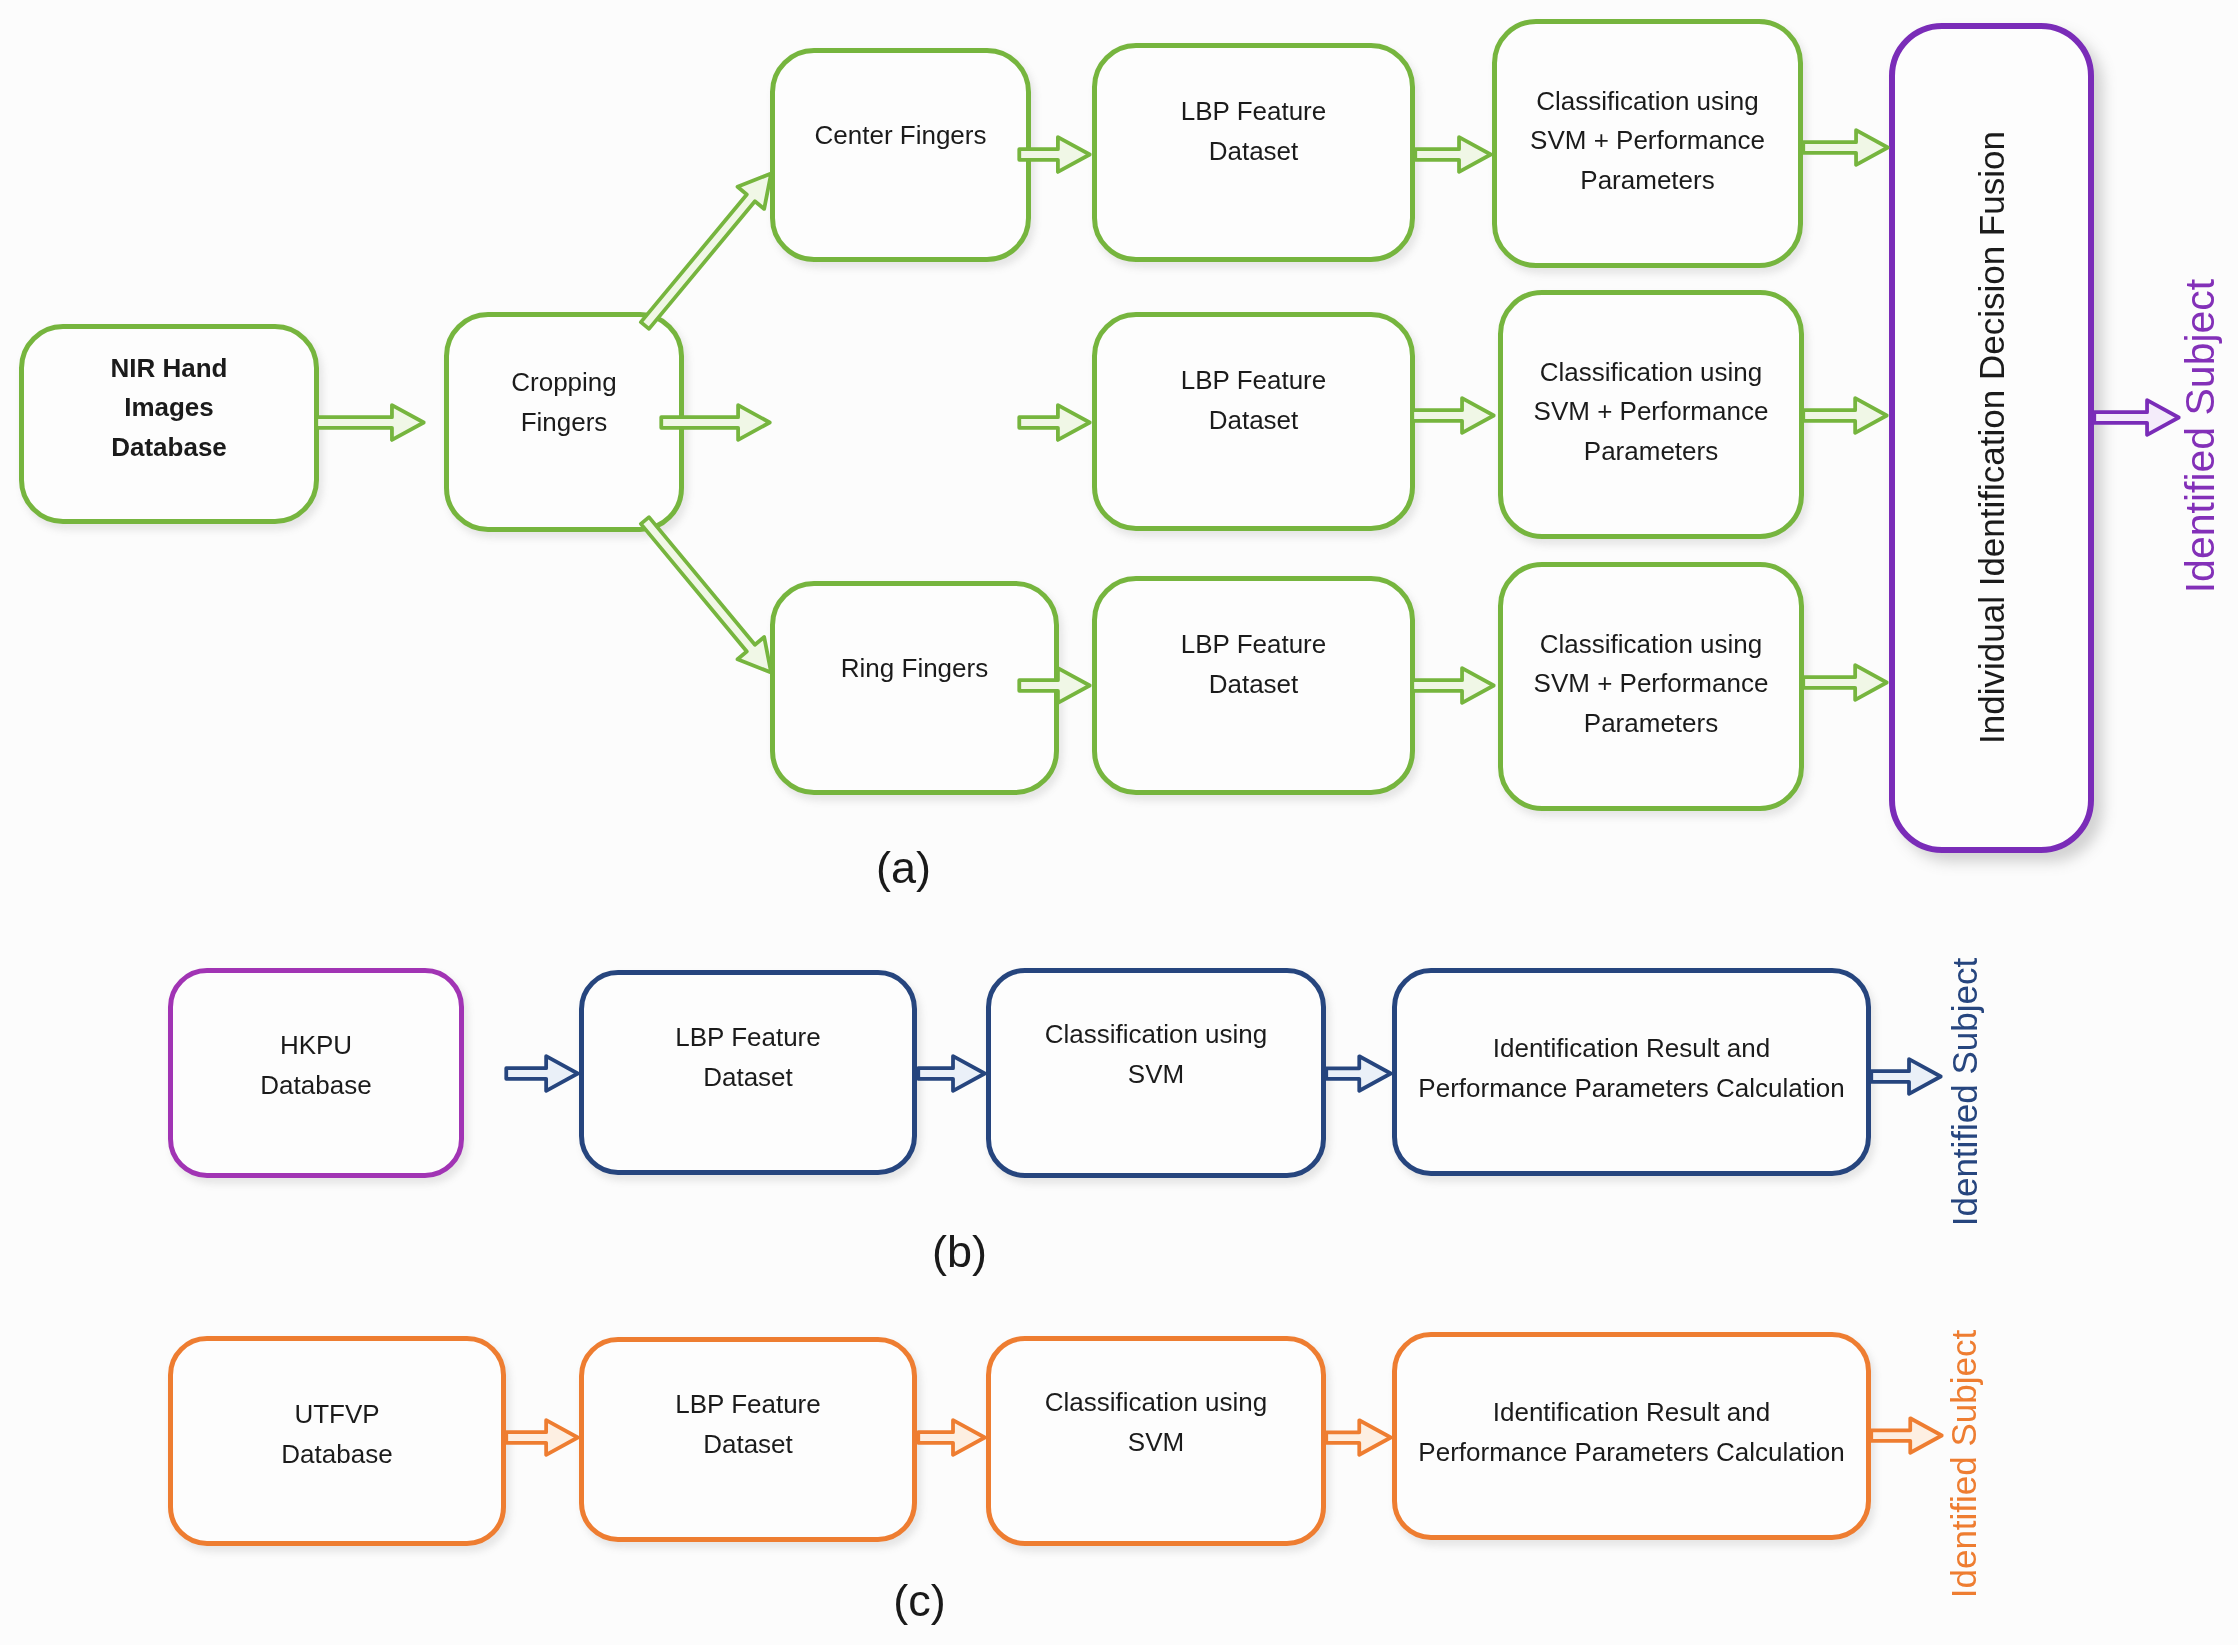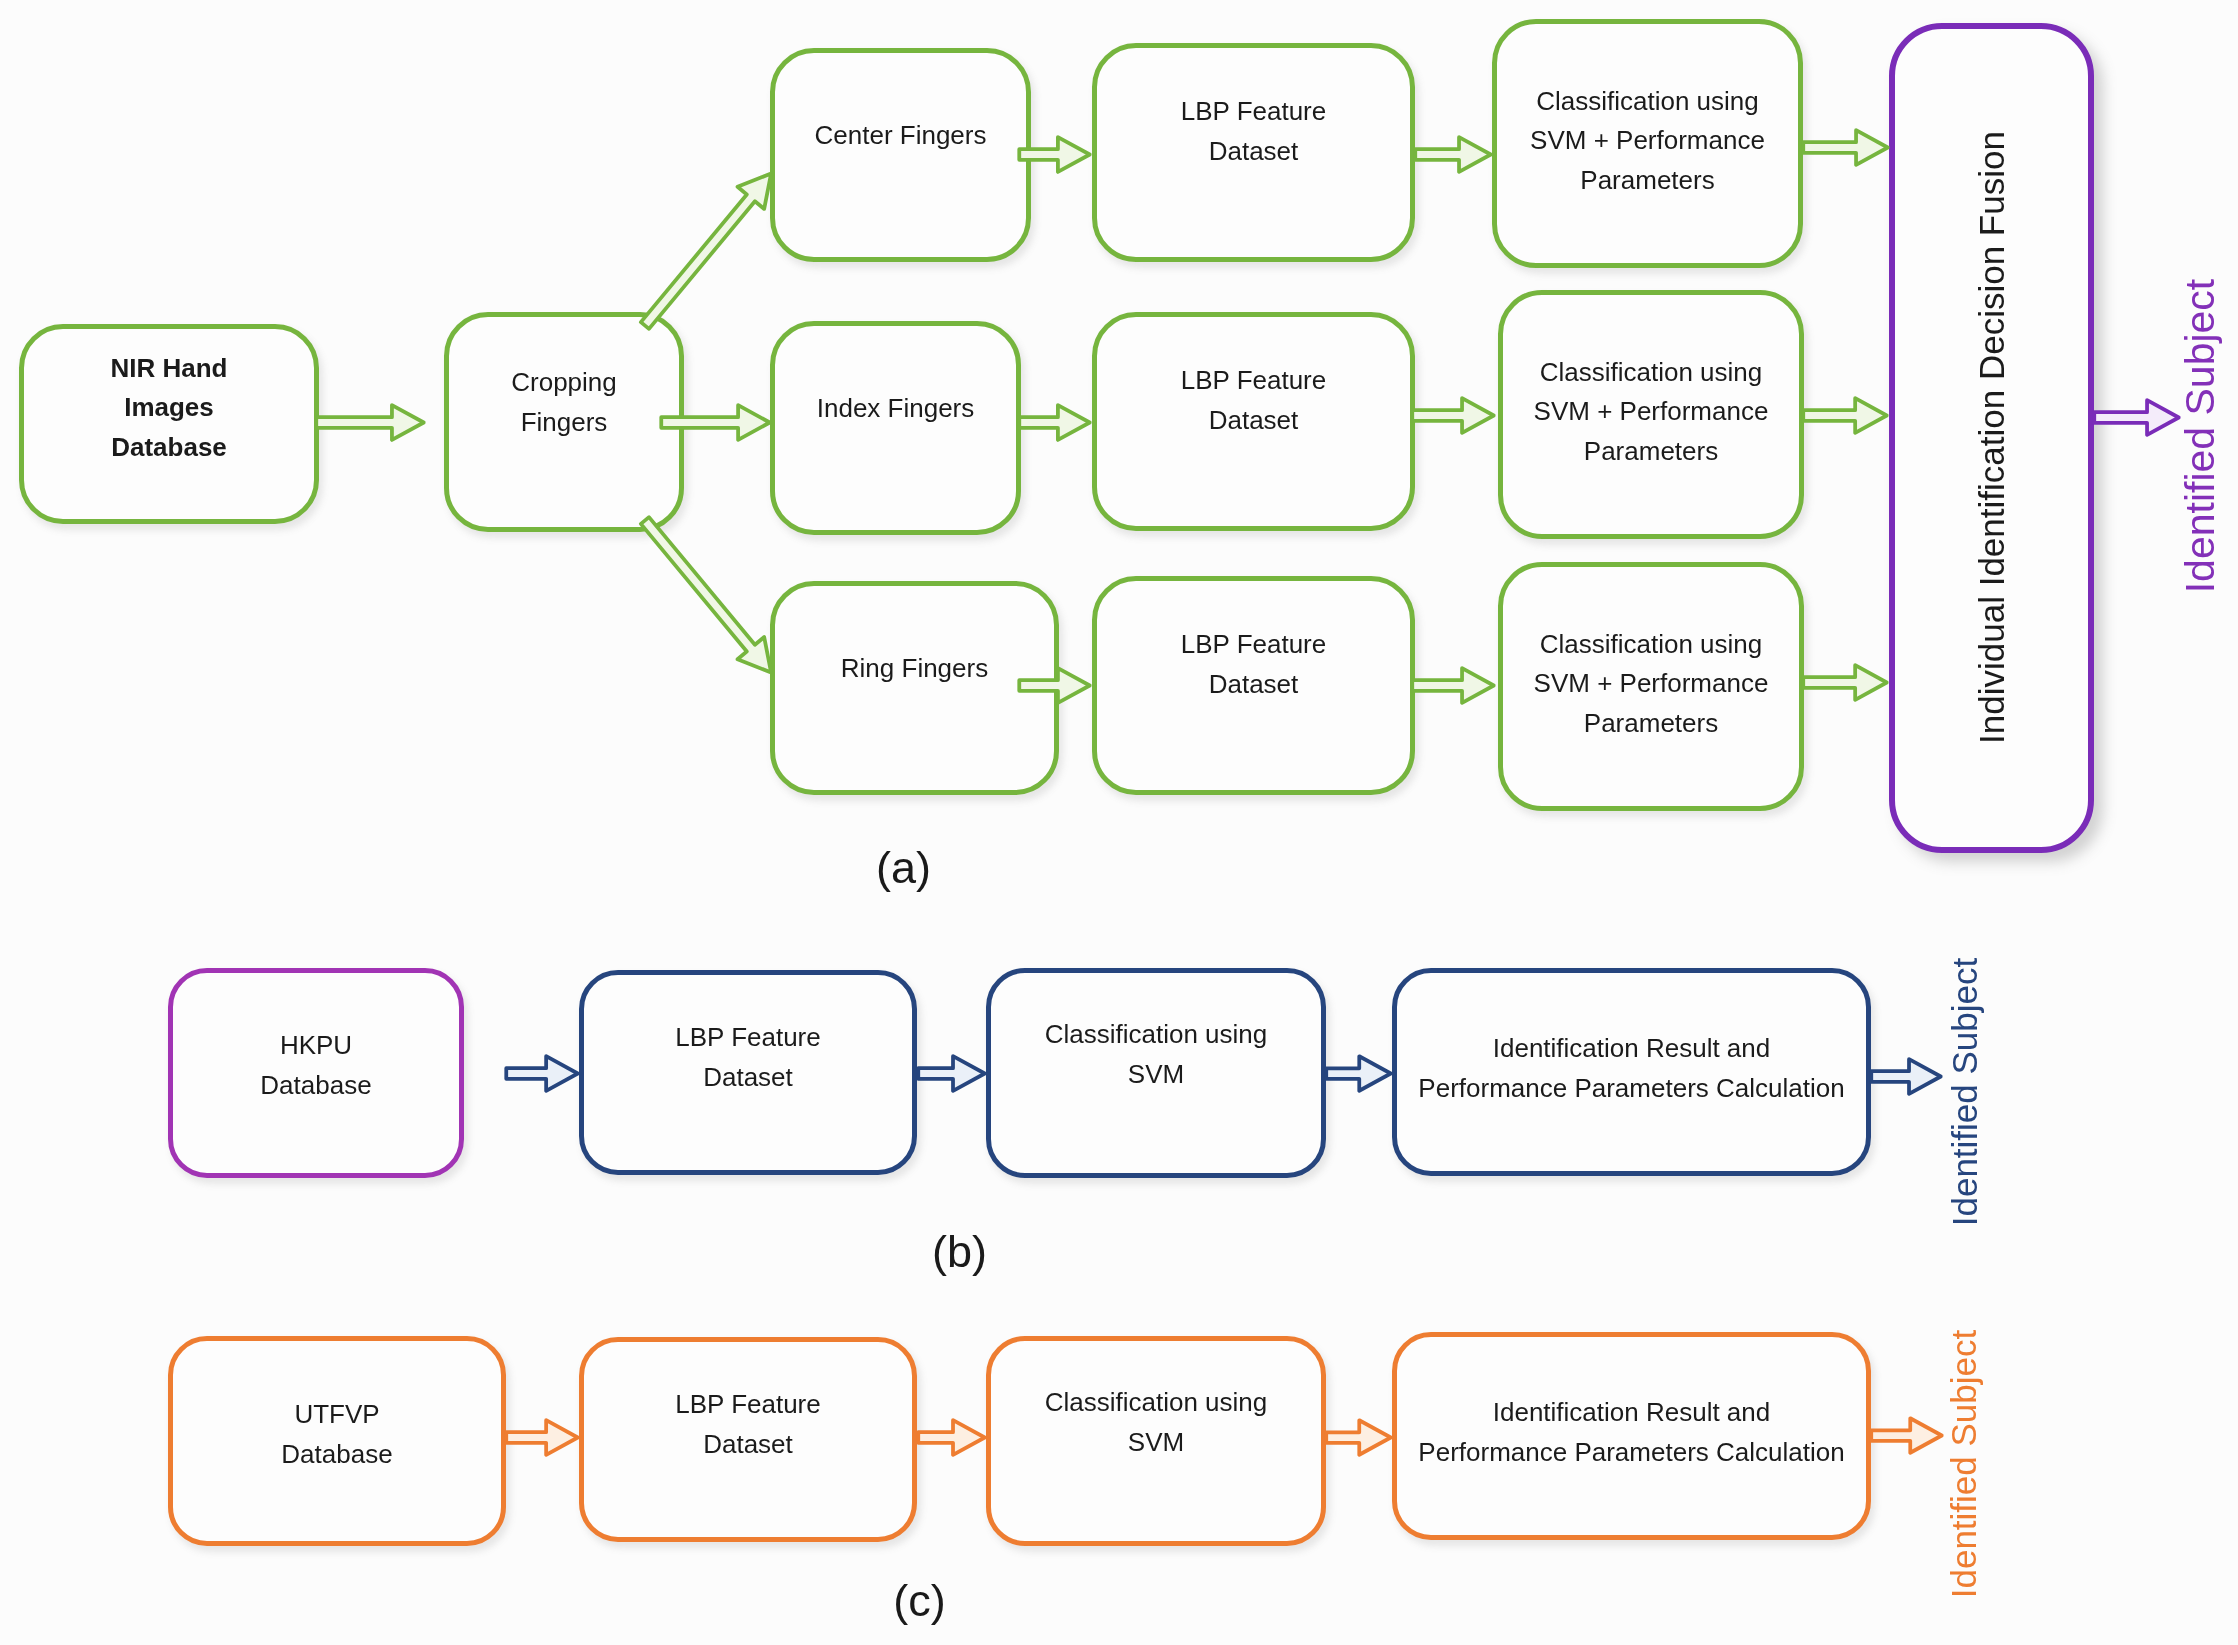--- a/index.html
+++ b/index.html
@@ -53,23 +53,20 @@
   <div class="box green" style="left:770px;top:48px;width:261px;height:214px;padding:0 34px 39px;">
     <span>Center Fingers</span>
   </div>
   <div class="box green" style="left:1092px;top:43px;width:323px;height:219px;padding:0 59px 42px;">
     <span>LBP Feature Dataset</span>
   </div>
   <div class="box green" style="left:1492px;top:19px;width:311px;height:249px;padding:0 27px 4.5px;">
     <span>Classification using SVM + Performance Parameters</span>
   </div>
 
-  <div class="box green" style="left:770px;top:321px;width:251px;height:214px;padding:0 34px 39px;">
-    <span>Index Fingers</span>
-  </div>
   <div class="box green" style="left:1092px;top:312px;width:323px;height:219px;padding:0 59px 42px;">
     <span>LBP Feature Dataset</span>
   </div>
   <div class="box green" style="left:1498px;top:290px;width:306px;height:249px;padding:0 27px 4.5px;">
     <span>Classification using SVM + Performance Parameters</span>
   </div>
 
   <div class="box green" style="left:770px;top:581px;width:289px;height:214px;padding:0 34px 39px;">
     <span>Ring Fingers</span>
   </div>

